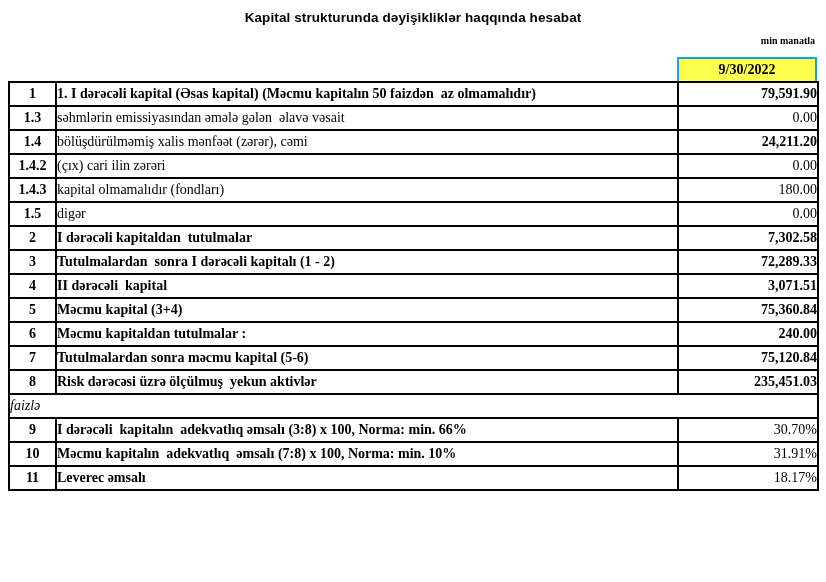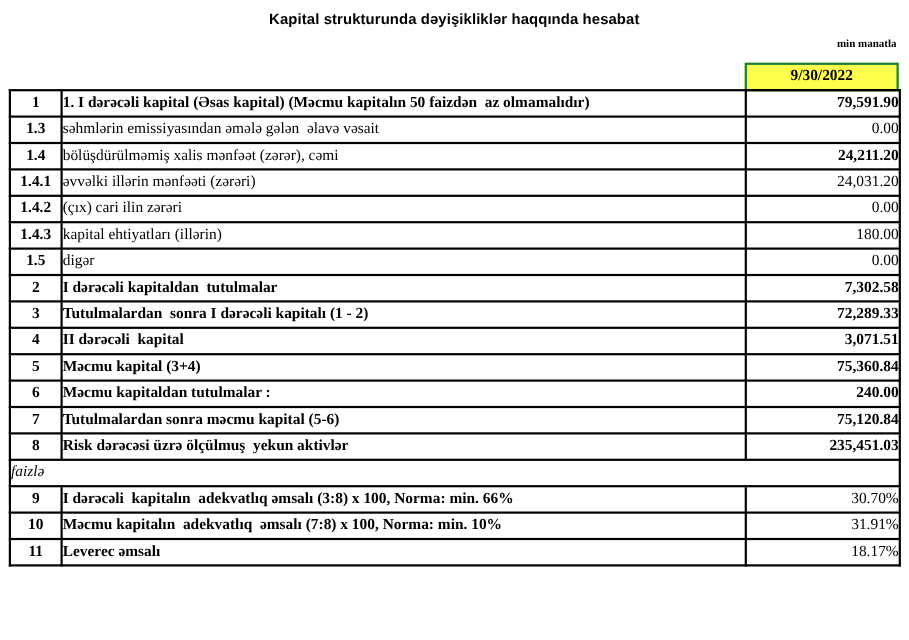--- a/index.html
+++ b/index.html
@@ -30,21 +30,21 @@
     font-weight: bold;
     font-size: 10px;
   }
   .date-cell {
     position: absolute;
     top: 57px;
     left: 677px;
     width: 140px;
     height: 26px;
     box-sizing: border-box;
-    border: 2px solid #15803d;
+    border: 2px solid #0ea5e9;
     background: #FFFF4D;
     display: flex;
     align-items: center;
     justify-content: center;
     font-weight: bold;
     font-size: 14px;
   }
   table.report {
     position: absolute;
     top: 81px;
@@ -100,32 +100,27 @@
           <td class="num">1.3</td>
           <td class="label">səhmlərin emissiyasından əmələ gələn  əlavə vəsait</td>
           <td class="val">0.00</td>
         </tr>
         <tr>
           <td class="num">1.4</td>
           <td class="label">bölüşdürülməmiş xalis mənfəət (zərər), cəmi</td>
           <td class="val b">24,211.20</td>
         </tr>
         <tr>
-          <td class="num">1.4.1</td>
-          <td class="label">əvvəlki illərin mənfəəti (zərəri)</td>
-          <td class="val">24,031.20</td>
-        </tr>
-        <tr>
           <td class="num">1.4.2</td>
           <td class="label">(çıx) cari ilin zərəri</td>
           <td class="val">0.00</td>
         </tr>
         <tr>
           <td class="num">1.4.3</td>
-          <td class="label">kapital ehtiyatları (illərin)</td>
+          <td class="label">kapital olmamalıdır (fondları)</td>
           <td class="val">180.00</td>
         </tr>
         <tr>
           <td class="num">1.5</td>
           <td class="label">digər</td>
           <td class="val">0.00</td>
         </tr>
         <tr>
           <td class="num">2</td>
           <td class="label b">I dərəcəli kapitaldan  tutulmalar</td>

